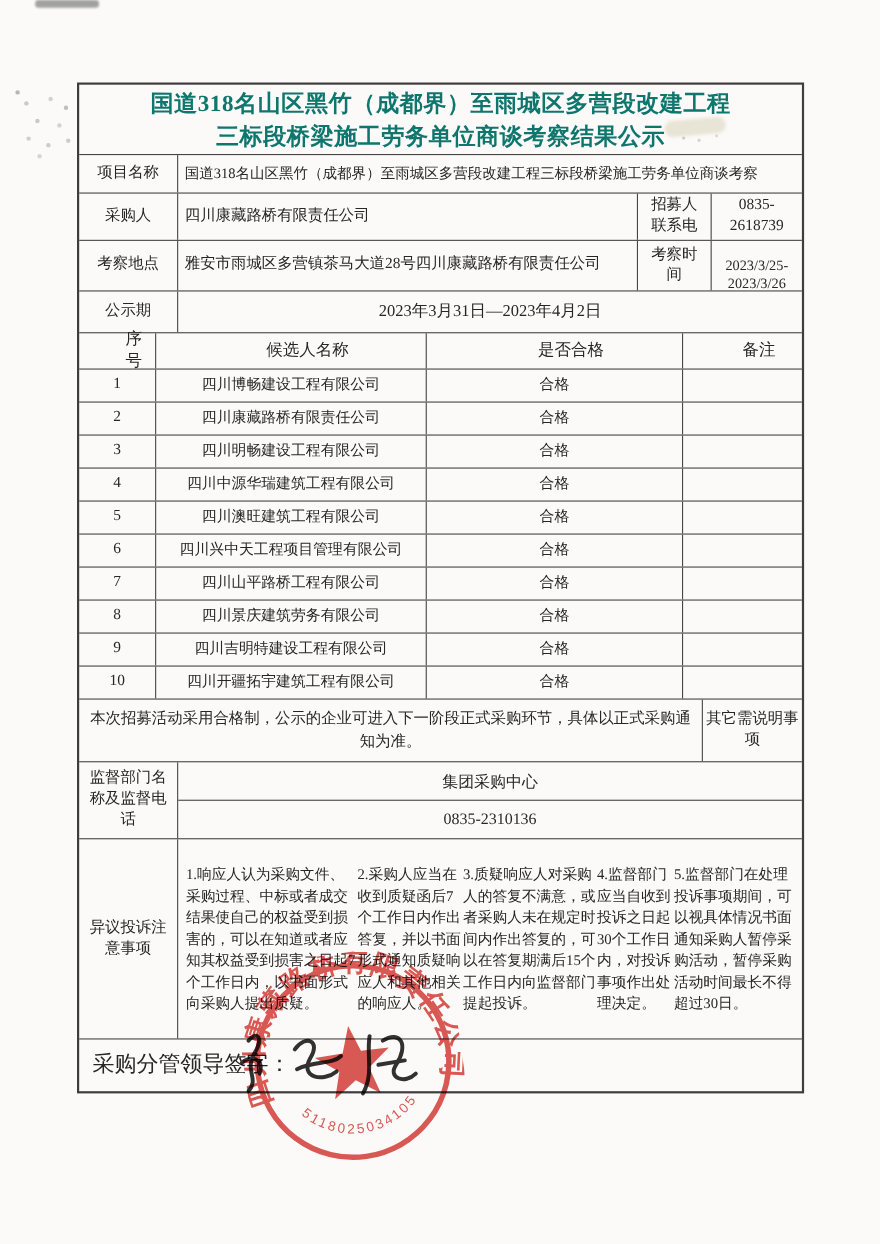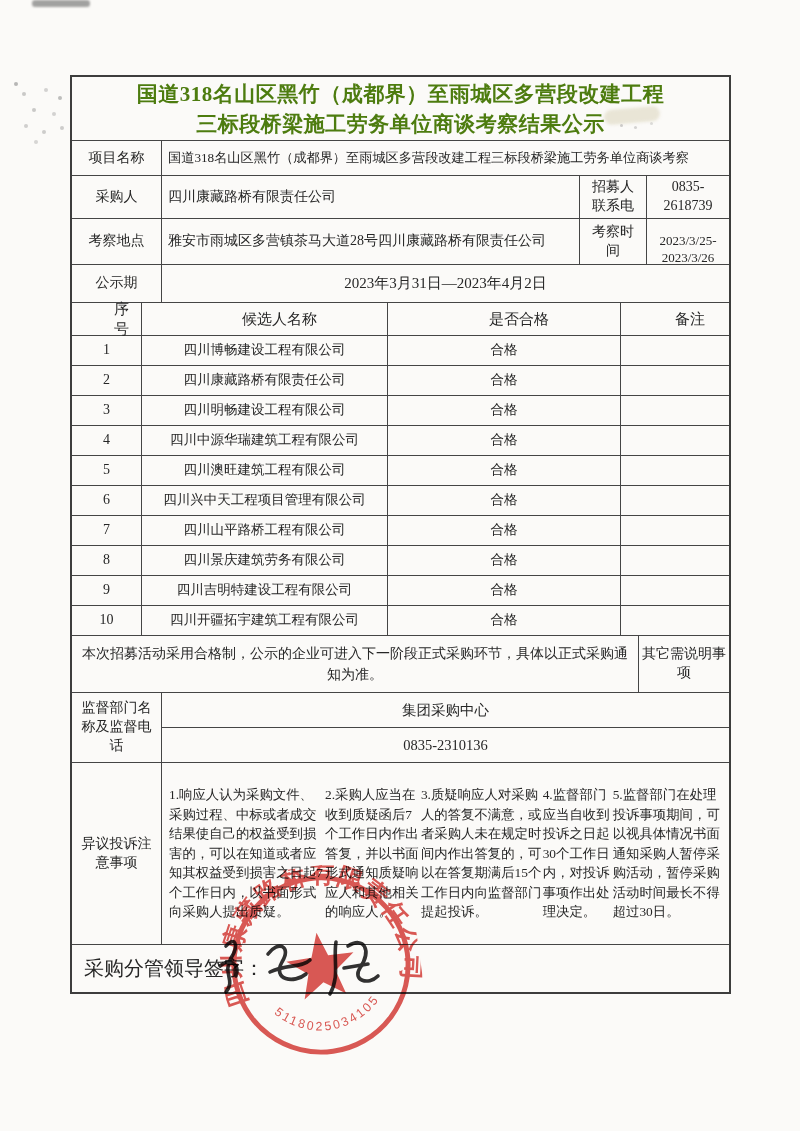--- a/index.html
+++ b/index.html
@@ -29,21 +29,21 @@
     border:2px solid #3d3d3d; background:transparent;
   }
   .row { display:flex; border-bottom:1.5px solid #454545; align-items:stretch; }
   .row:last-child { border-bottom:none; }
   .cell { border-right:1.5px solid #454545; display:flex; align-items:center; padding:2px 6px; font-size:14px; line-height:1.35; }
   .cell:last-child { border-right:none; }
   .center { justify-content:center; text-align:center; }
   .left { justify-content:flex-start; text-align:center; }
 
   .h-title { height:64px; }
-  .title-cell { flex:1; flex-direction:column; justify-content:center; font-weight:bold; font-size:21px; line-height:30px; letter-spacing:.5px; text-align:center; color:#4d7c0f; }
+  .title-cell { flex:1; flex-direction:column; justify-content:center; font-weight:bold; font-size:21px; line-height:30px; letter-spacing:.5px; text-align:center; color:#0f766e; }
   .h-project { height:35px; }
   .h-purchaser { height:43px; }
   .h-place { height:46px; }
   .h-publicity { height:38px; }
   .h-header { height:33px; font-weight:normal; }
   .h-cand { height:30px; }
   .h-notes { height:57px; }
   .h-superv { height:70px; }
   .h-objection { height:182px; }
   .h-sign { height:47px; }

